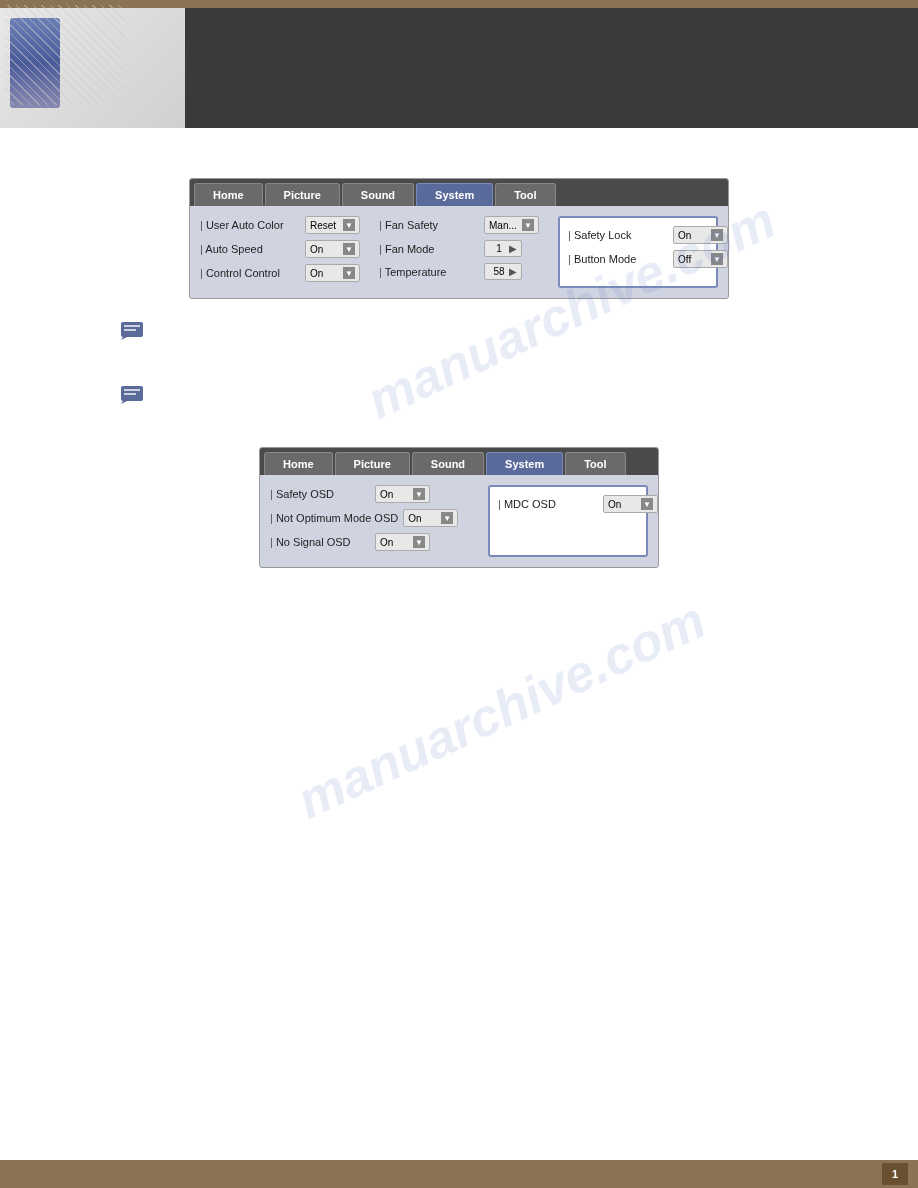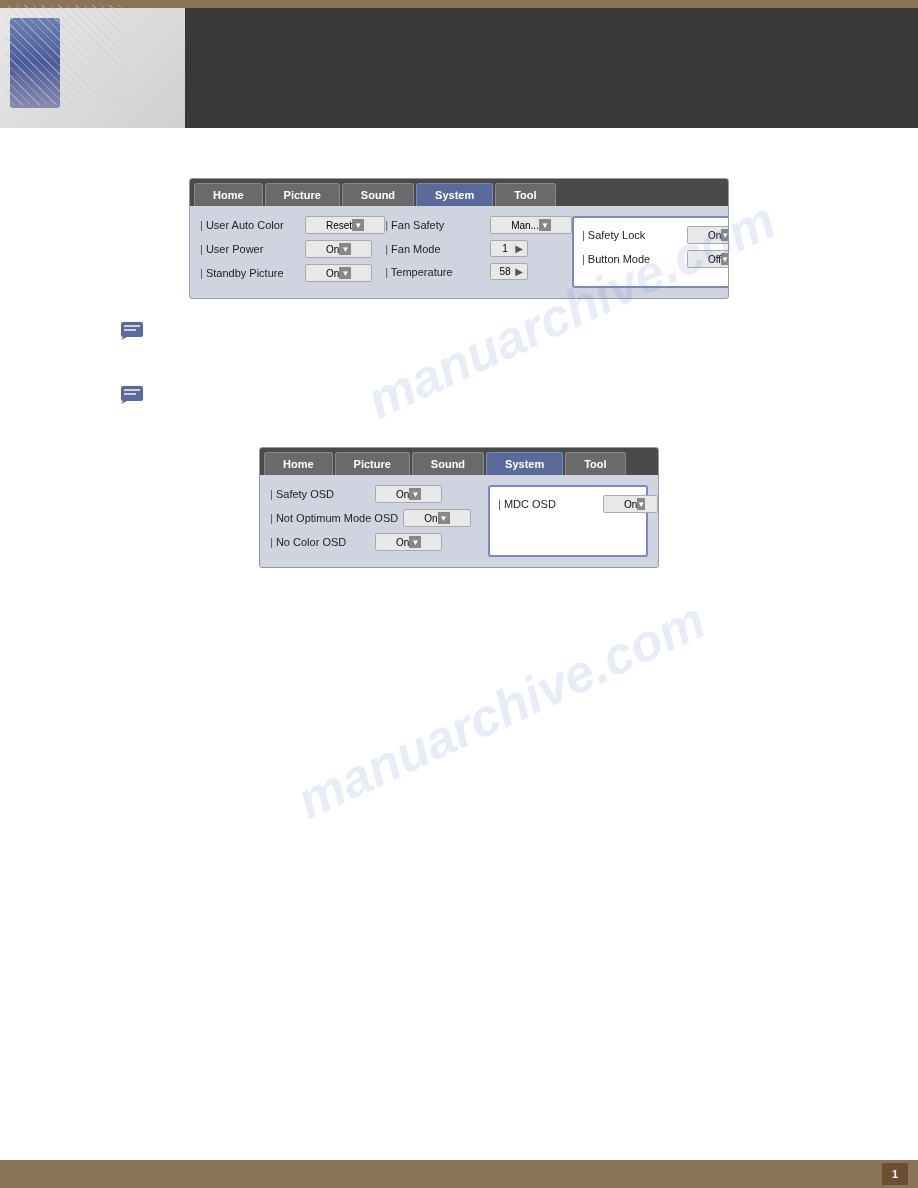--- a/index.html
+++ b/index.html
@@ -144,21 +144,21 @@
       content: '| ';
       color: #555;
     }
 
     .control-select {
       display: flex;
       align-items: center;
       background: #e8e8e8;
       border: 1px solid #aaa;
       border-radius: 2px;
-      padding: 2px 20px;
+      padding: 2px 4px;
       font-size: 10px;
       min-width: 55px;
     }
 
     .control-select-text {
       flex: 1;
       font-size: 10px;
     }
 
     .control-select-arrow {
@@ -299,28 +299,28 @@
 
       <div class="panel-left">
         <div class="control-row">
           <span class="control-label">User Auto Color</span>
           <div class="control-select">
             <span class="control-select-text">Reset</span>
             <div class="control-select-arrow">▼</div>
           </div>
         </div>
         <div class="control-row">
-          <span class="control-label">User Power</span>
-          <div class="control-select">
-            <span class="control-select-text">On</span>
-            <div class="control-select-arrow">▼</div>
-          </div>
-        </div>
-        <div class="control-row">
-          <span class="control-label">Standby Picture</span>
+          <span class="control-label">Auto Speed</span>
+          <div class="control-select">
+            <span class="control-select-text">On</span>
+            <div class="control-select-arrow">▼</div>
+          </div>
+        </div>
+        <div class="control-row">
+          <span class="control-label">Control Control</span>
           <div class="control-select">
             <span class="control-select-text">On</span>
             <div class="control-select-arrow">▼</div>
           </div>
         </div>
       </div>
 
       <div class="panel-left">
         <div class="control-row">
           <span class="control-label">Fan Safety</span>
@@ -412,21 +412,21 @@
           </div>
         </div>
         <div class="control-row">
           <span class="control-label">Not Optimum Mode OSD</span>
           <div class="control-select">
             <span class="control-select-text">On</span>
             <div class="control-select-arrow">▼</div>
           </div>
         </div>
         <div class="control-row">
-          <span class="control-label">No Color OSD</span>
+          <span class="control-label">No Signal OSD</span>
           <div class="control-select">
             <span class="control-select-text">On</span>
             <div class="control-select-arrow">▼</div>
           </div>
         </div>
       </div>
 
       <div class="panel-right">
         <div class="control-row">
           <span class="control-label">MDC OSD</span>

